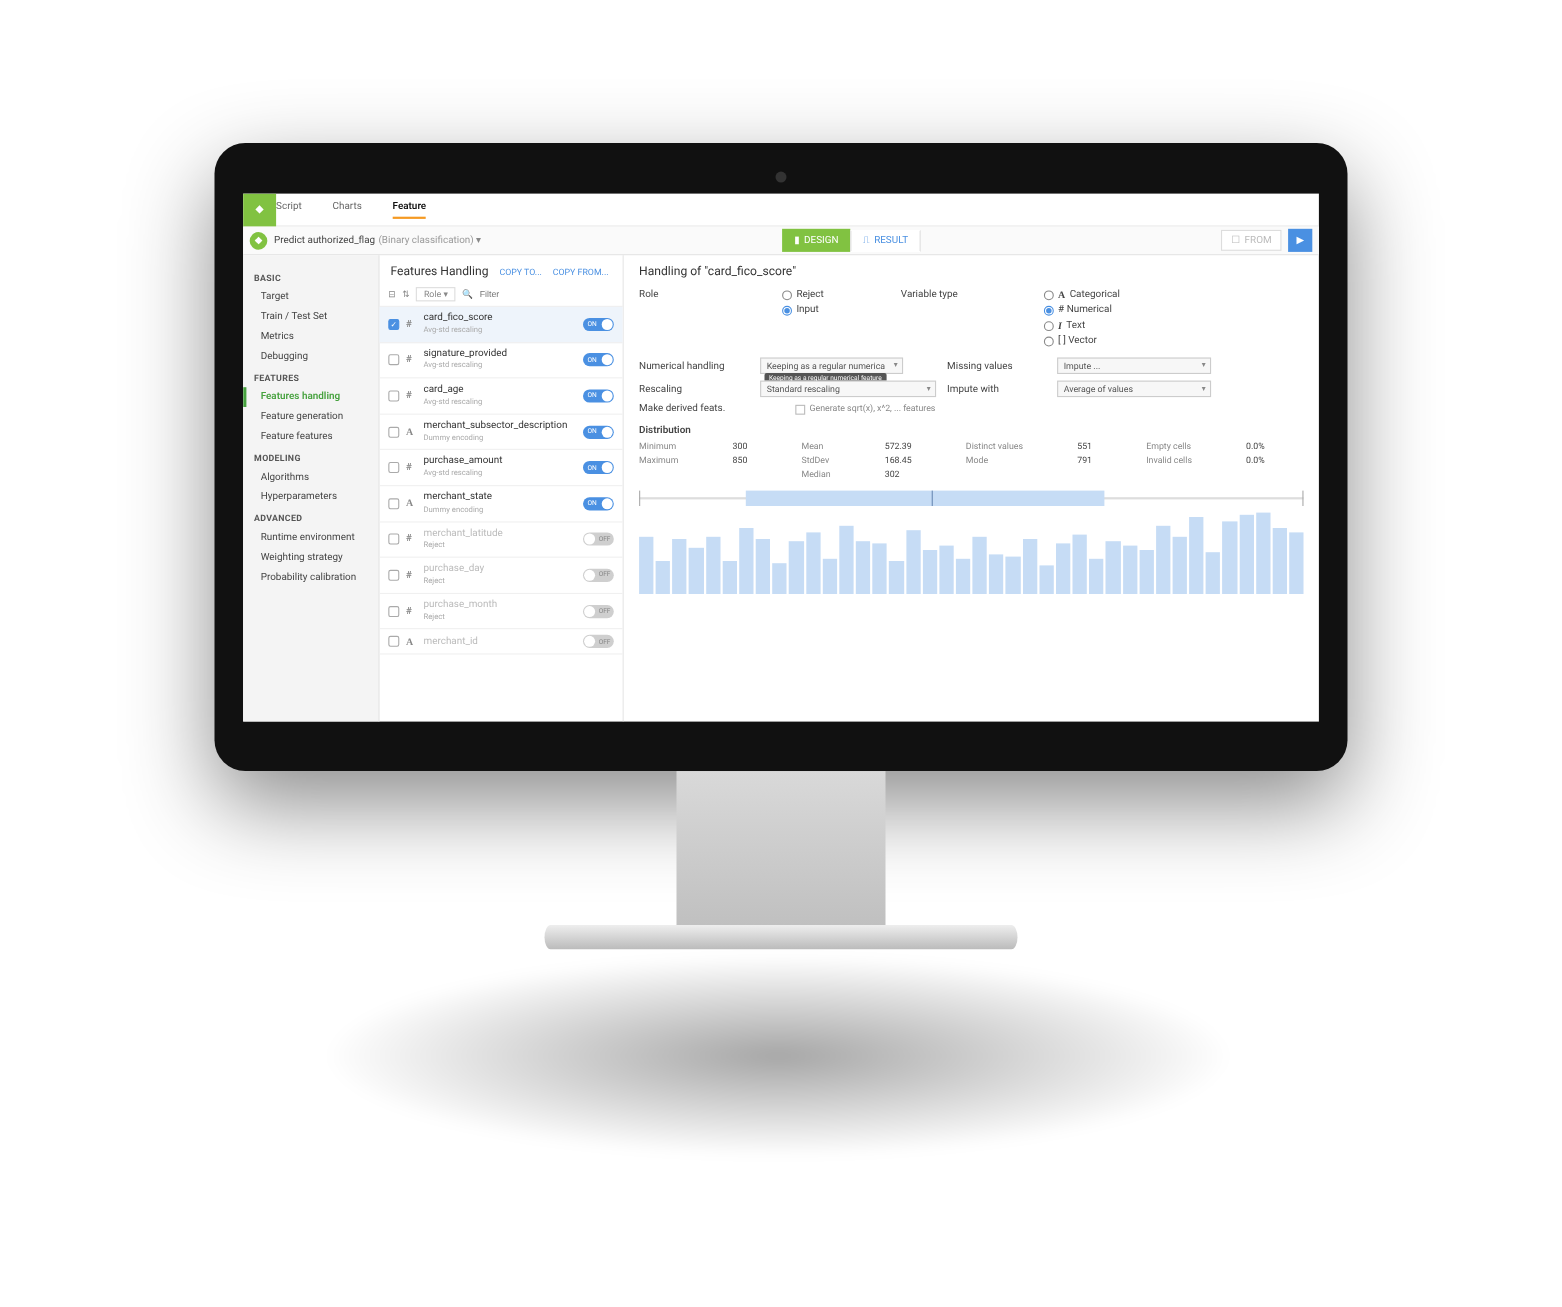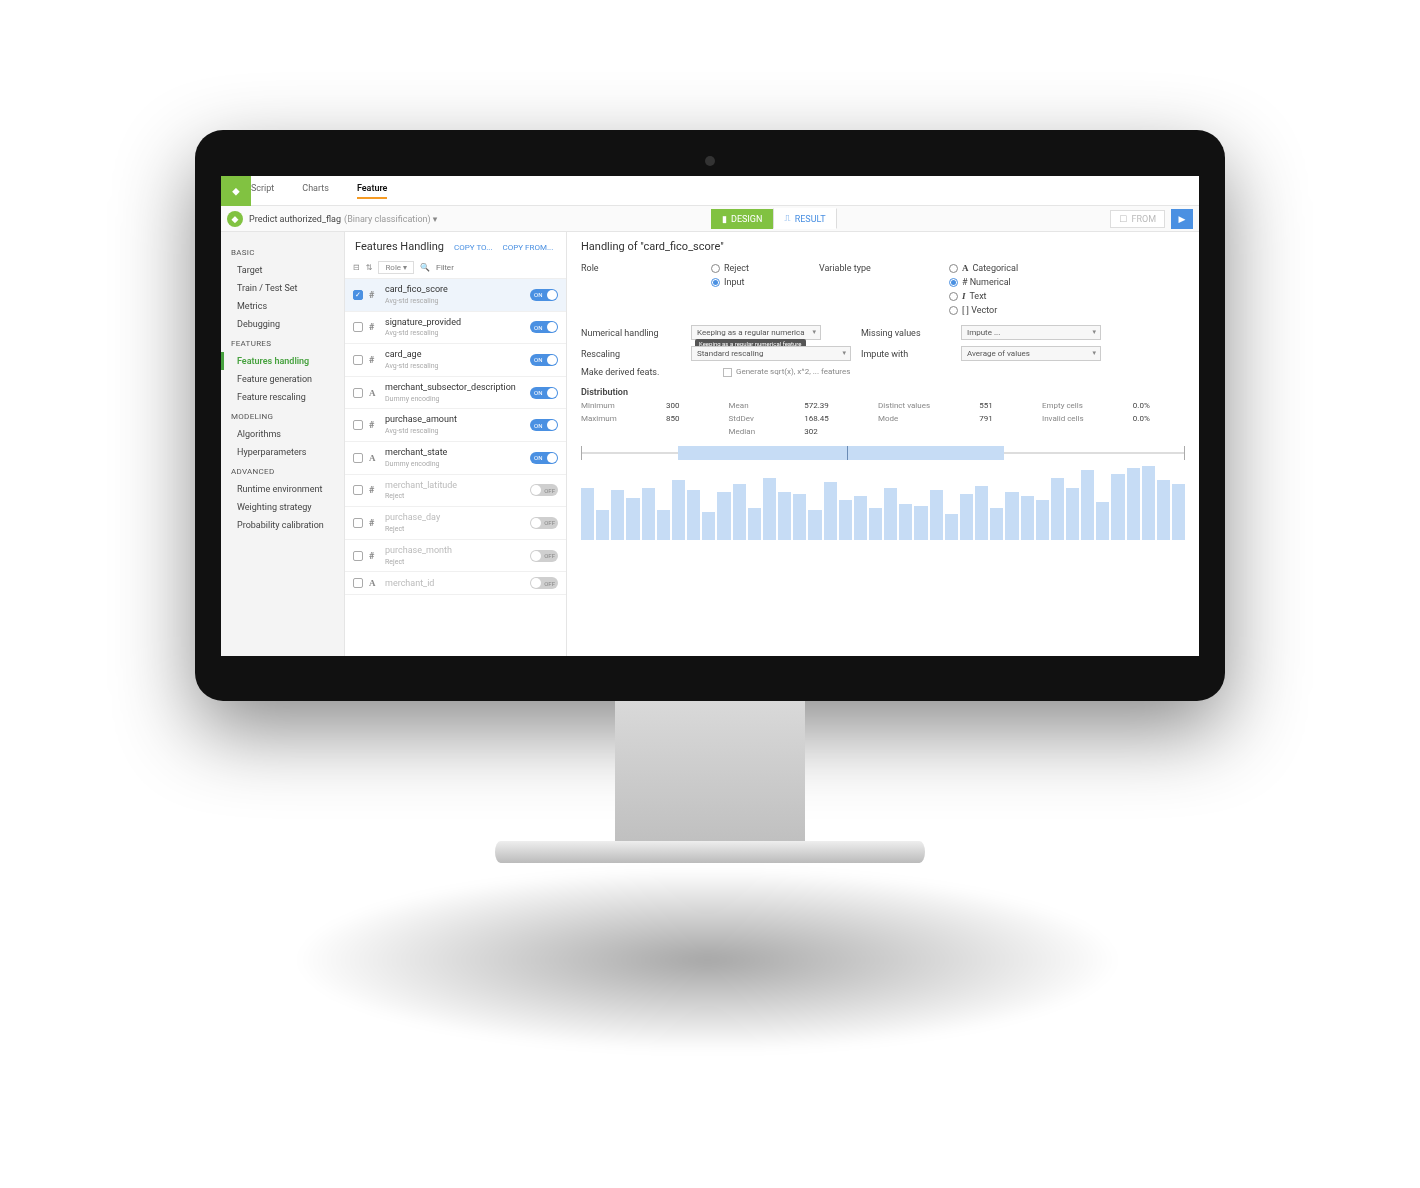--- a/index.html
+++ b/index.html
@@ -31,21 +31,21 @@
   .subbar .spacer{flex:1;}
   .btn { display:inline-flex; align-items:center; gap:4px; padding:4px 10px; border:1px solid transparent; font-size:9px; cursor:pointer; }
   .btn-green{ background:#81c241; color:#fff;}
   .btn-result{ background:#fff; color:#4a90e2; border-left:1px solid #ddd; border-right:1px solid #ddd; }
   .btn-saved{ background:#fff; color:#bbb; border:1px solid #ddd; margin-left:auto; margin-right:6px; padding:3px 8px;}
   .btn-run{ background:#4a90e2; color:#fff; width:22px; justify-content:center; padding:4px 0;}
   .body { flex:1; display:flex; min-height:0; }
 
   
   .sidebar { width:124px; background:#f4f4f4; border-right:1px solid #e5e5e5; padding:10px 0 0 0; overflow:hidden;}
-  .sb-head { font-size:8px; font-weight:400; color:#555; padding:6px 10px 4px 10px; letter-spacing:.3px;}
+  .sb-head { font-size:8px; font-weight:700; color:#555; padding:6px 10px 4px 10px; letter-spacing:.3px;}
   .sb-item { font-size:9px; color:#444; padding:4px 10px 4px 16px; cursor:pointer; white-space:nowrap;}
   .sb-item.active{ color:#47a23f; font-weight:600; border-left:3px solid #47a23f; padding-left:13px; }
 
   
   .listcol { width:222px; border-right:1px solid #e5e5e5; display:flex; flex-direction:column; }
   .listhead { display:flex; align-items:baseline; gap:10px; padding:8px 10px 4px 10px; }
   .listhead h3 { font-size:11px; color:#333; font-weight:400;}
   .listhead a { color:#4a90e2; font-size:8px; text-decoration:none;text-align:center;}
   .listctrl { display:flex; align-items:center; gap:6px; padding:4px 8px; border-bottom:1px solid #eee; color:#888; font-size:8px;}
   .listctrl .role{ border:1px solid #ddd; padding:1px 6px; }
@@ -128,21 +128,21 @@
 
             <div class="sidebar">
               <div class="sb-head">BASIC</div>
               <div class="sb-item">Target</div>
               <div class="sb-item">Train / Test Set</div>
               <div class="sb-item">Metrics</div>
               <div class="sb-item">Debugging</div>
               <div class="sb-head">FEATURES</div>
               <div class="sb-item active">Features handling</div>
               <div class="sb-item">Feature generation</div>
-              <div class="sb-item">Feature rescaling</div>
+              <div class="sb-item">Feature features</div>
               <div class="sb-head">MODELING</div>
               <div class="sb-item">Algorithms</div>
               <div class="sb-item">Hyperparameters</div>
               <div class="sb-head">ADVANCED</div>
               <div class="sb-item">Runtime environment</div>
               <div class="sb-item">Weighting strategy</div>
               <div class="sb-item">Probability calibration</div>
             </div>
 
             <div class="listcol">

